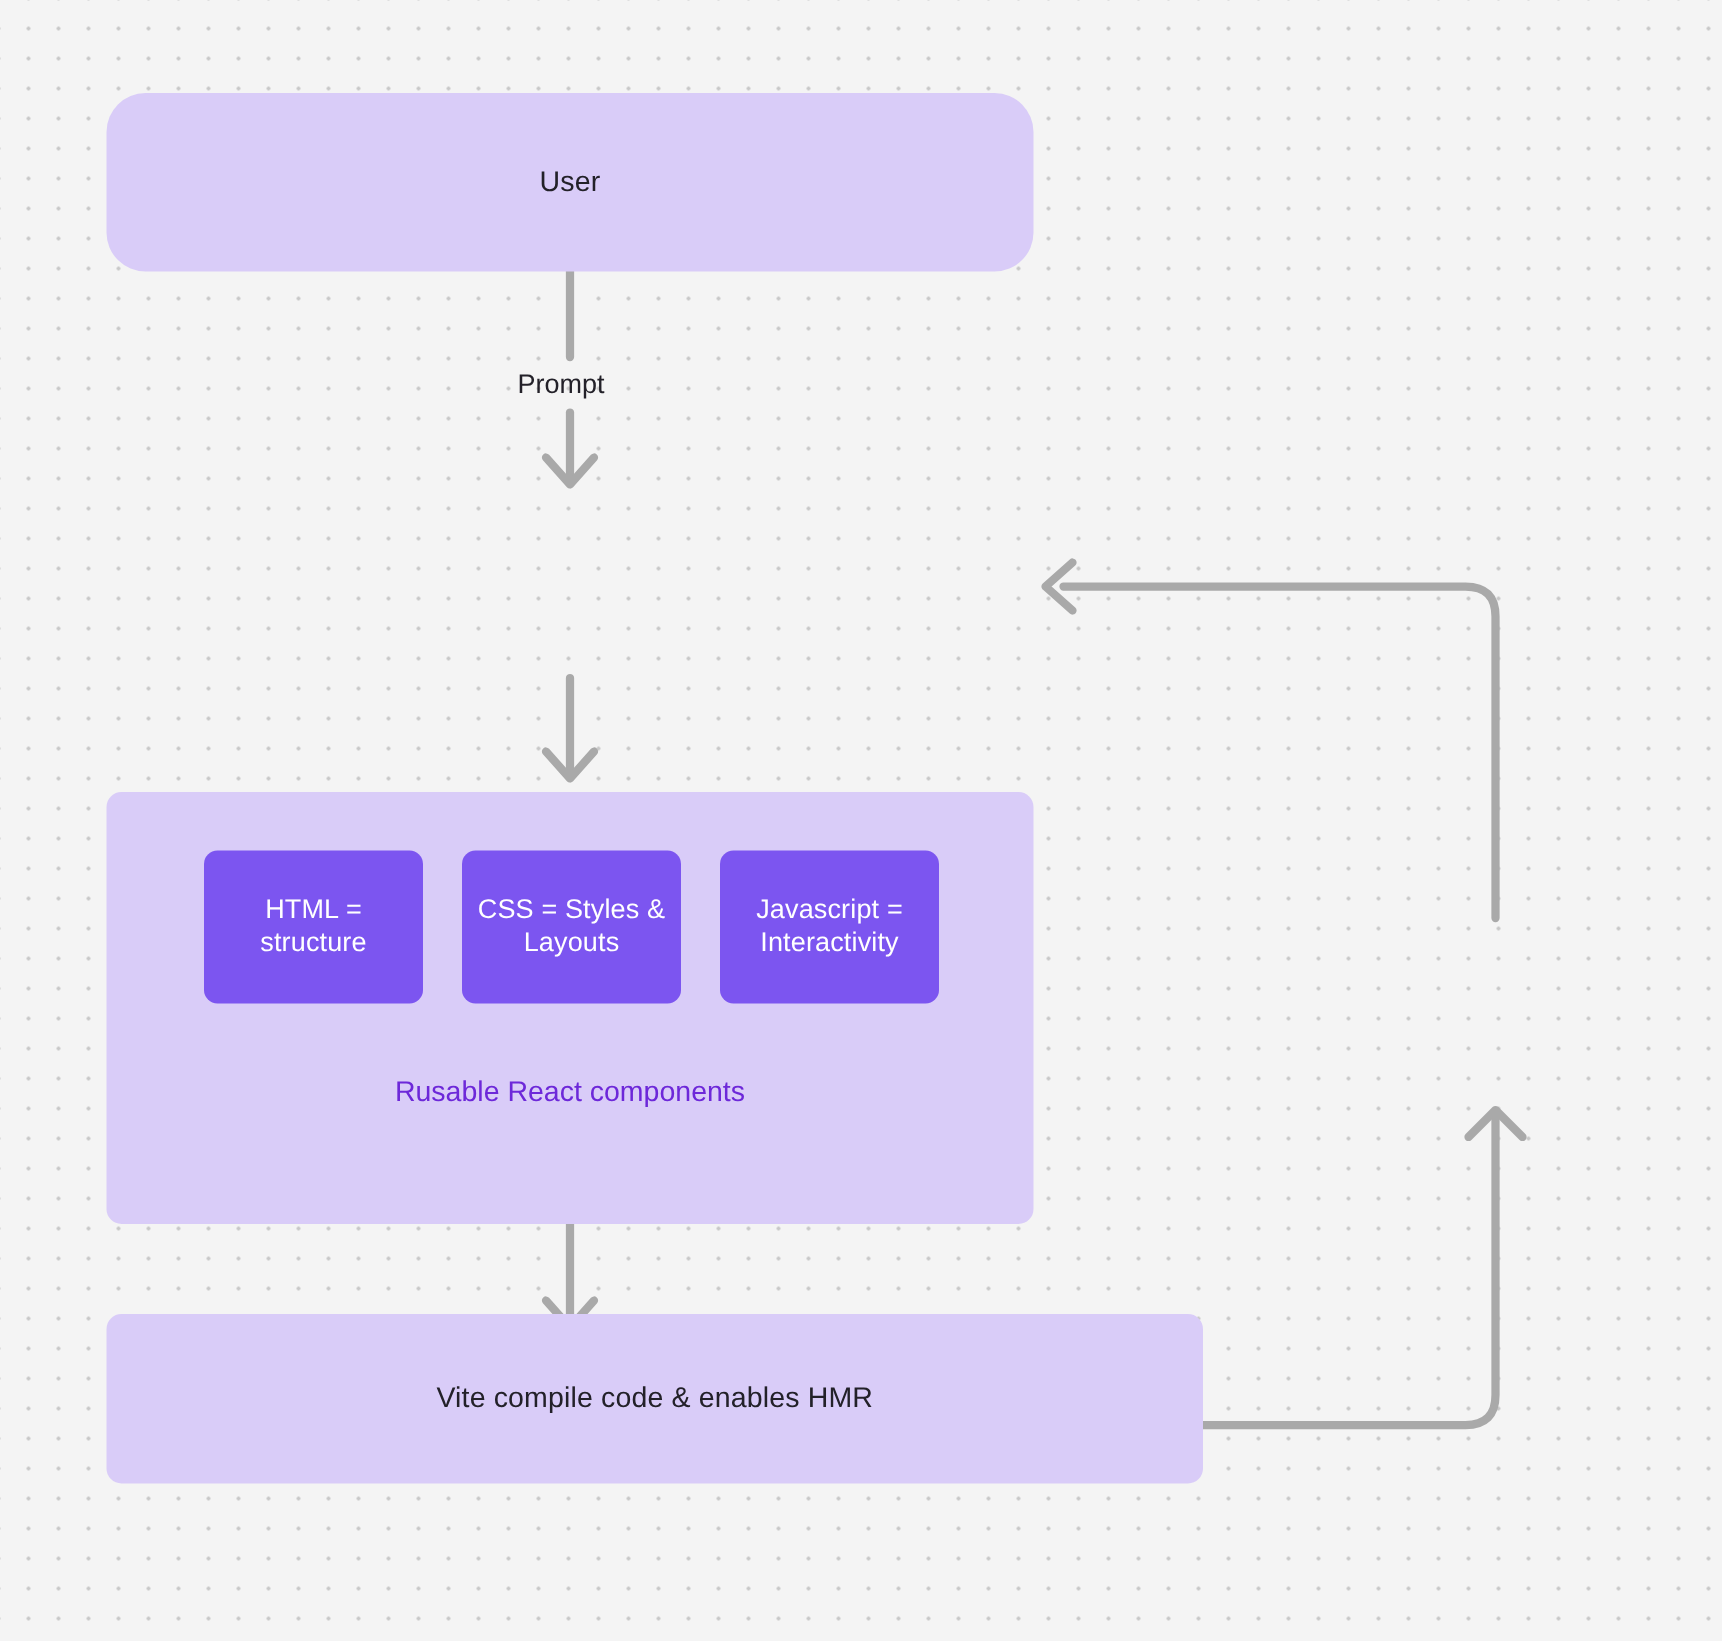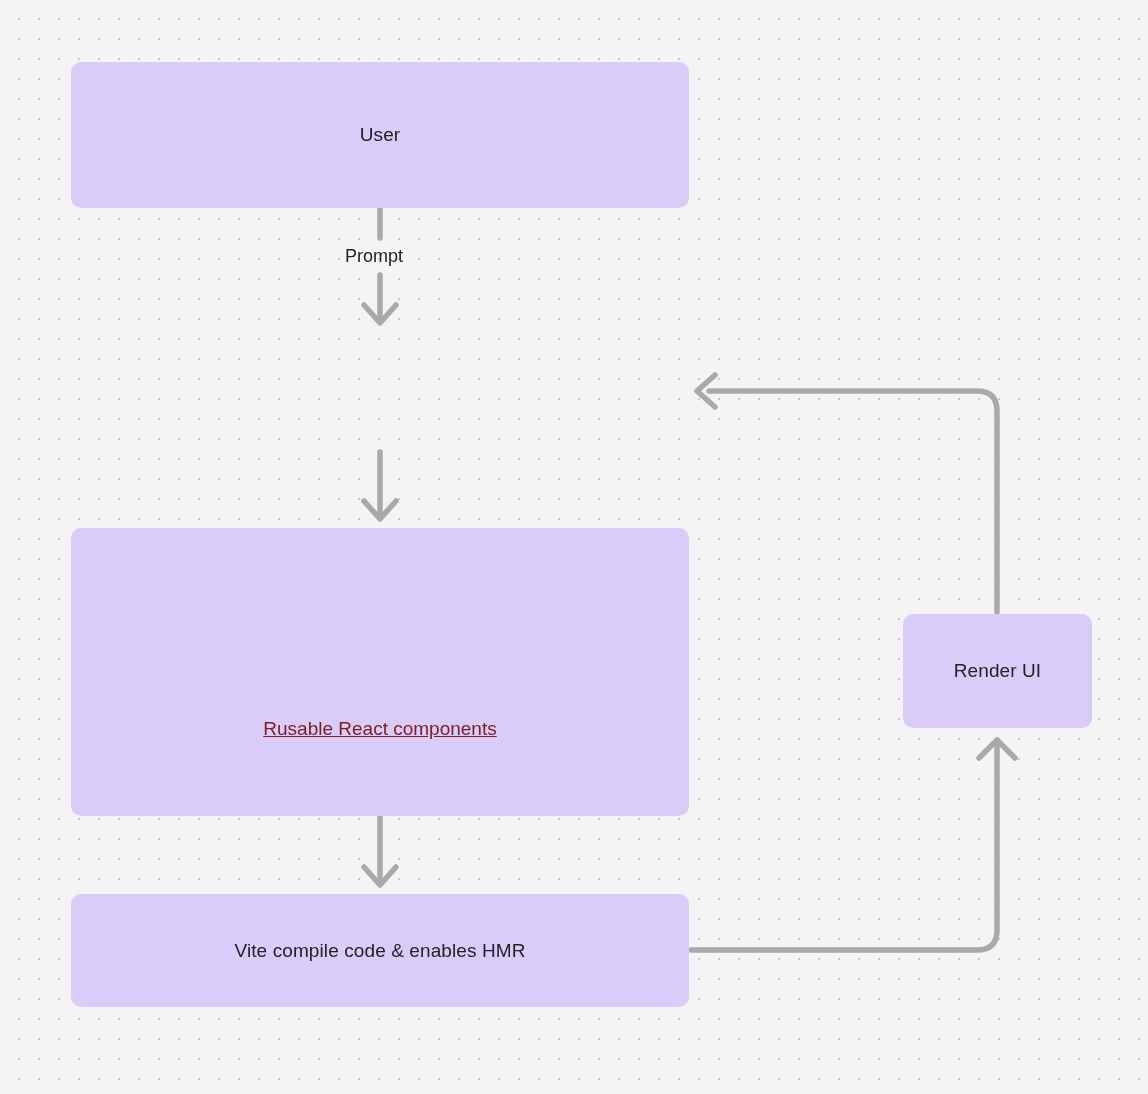--- a/index.html
+++ b/index.html
@@ -72,22 +72,21 @@
     padding: 0 6px;
     box-sizing: border-box;
   }
   .group-caption {
     position: absolute;
     top: 190px;
     left: 0;
     right: 0;
     text-align: center;
     font-size: 19px;
-    color: #7f1d1d;
-    text-decoration: underline;
+    color: #6d28d9;
   }
 
   svg.edges {
     position: absolute;
     left: 0;
     top: 0;
     width: 1148px;
     height: 1094px;
     z-index: 1;
     overflow: visible;
@@ -132,32 +131,40 @@
     <path class="edge-line" d="M 380 816 L 380 884"></path>
     <path class="edge-head" d="M 364 867 L 380 885 L 396 867"></path>
 
     <path class="edge-line" d="M 691 950 L 977 950 Q 997 950 997 930 L 997 742"></path>
     <path class="edge-head" d="M 979 758 L 997 740 L 1015 758"></path>
 
     <path class="edge-line" d="M 997 612 L 997 411 Q 997 391 977 391 L 709 391"></path>
     <path class="edge-head" d="M 715 375 L 697 391 L 715 407"></path>
   </svg>
 
-  <div class="node node-lilac" style="left:71px; top:62px; width:618px; height:146px;">
+  <div class="node node-lilac" style="left:71px; top:62px; width:618px; height:119px;border-radius:26px;">
     <span class="node-label">User</span>
   </div>
 
   <div class="edge-label" style="left:345px; top:246px;">Prompt</div>
 
 
   <div class="node node-lilac label-top" id="components-group" style="left:71px; top:528px; width:618px; height:288px;">
+    <div class="sub-row">
+      <div class="node-violet sub-box">
+        <span class="node-label-sm">HTML = structure</span>
+      </div>
+      <div class="node-violet sub-box">
+        <span class="node-label-sm">CSS = Styles &amp; Layouts</span>
+      </div>
+      <div class="node-violet sub-box">
+        <span class="node-label-sm">Javascript = Interactivity</span>
+      </div>
+    </div>
     <div class="group-caption">Rusable React components</div>
   </div>
 
-  <div class="node node-lilac" style="left:71px; top:894px; width:618px; height:113px;">
+  <div class="node node-lilac" style="left:71px; top:876px; width:731px; height:113px;">
     <span class="node-label">Vite compile code &amp; enables HMR</span>
   </div>
 
-  <div class="node node-lilac" style="left:903px; top:614px; width:189px; height:114px;">
-    <span class="node-label">Render UI</span>
-  </div>
 
 </div>
 
 </body></html>

